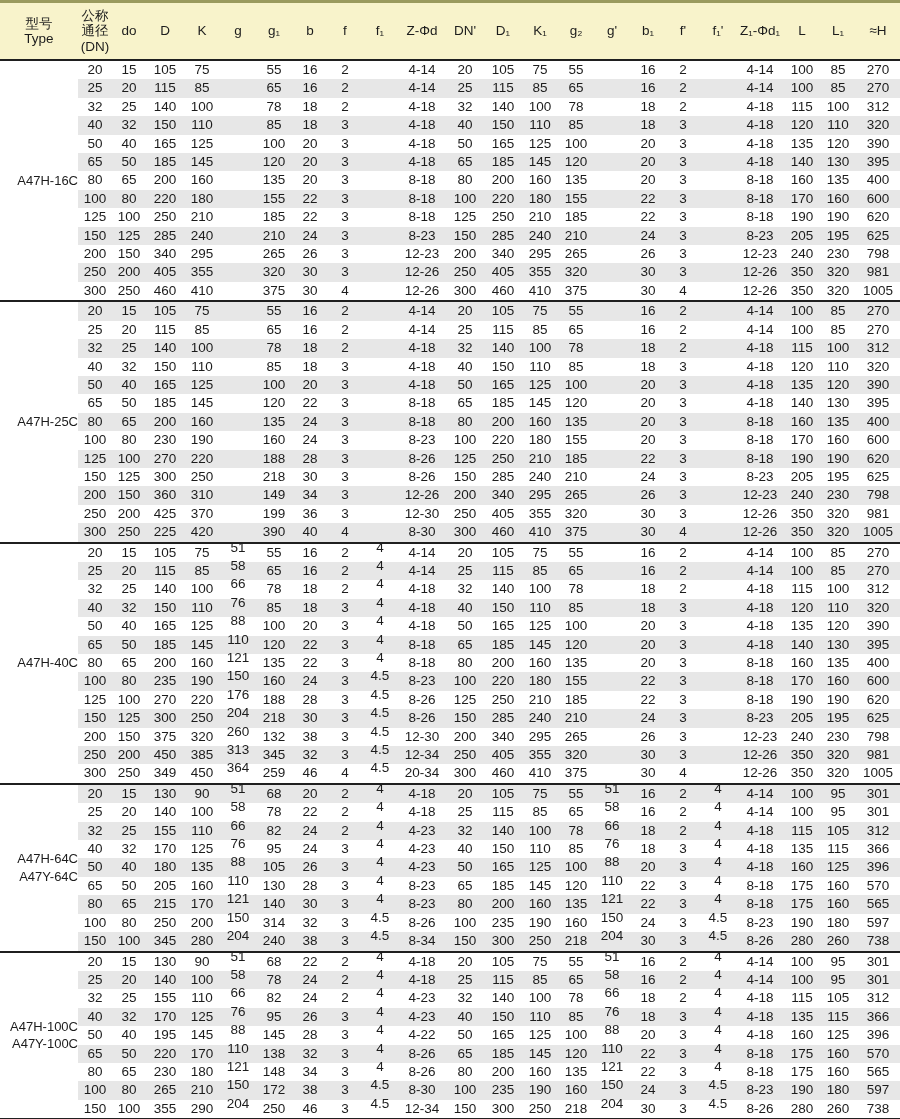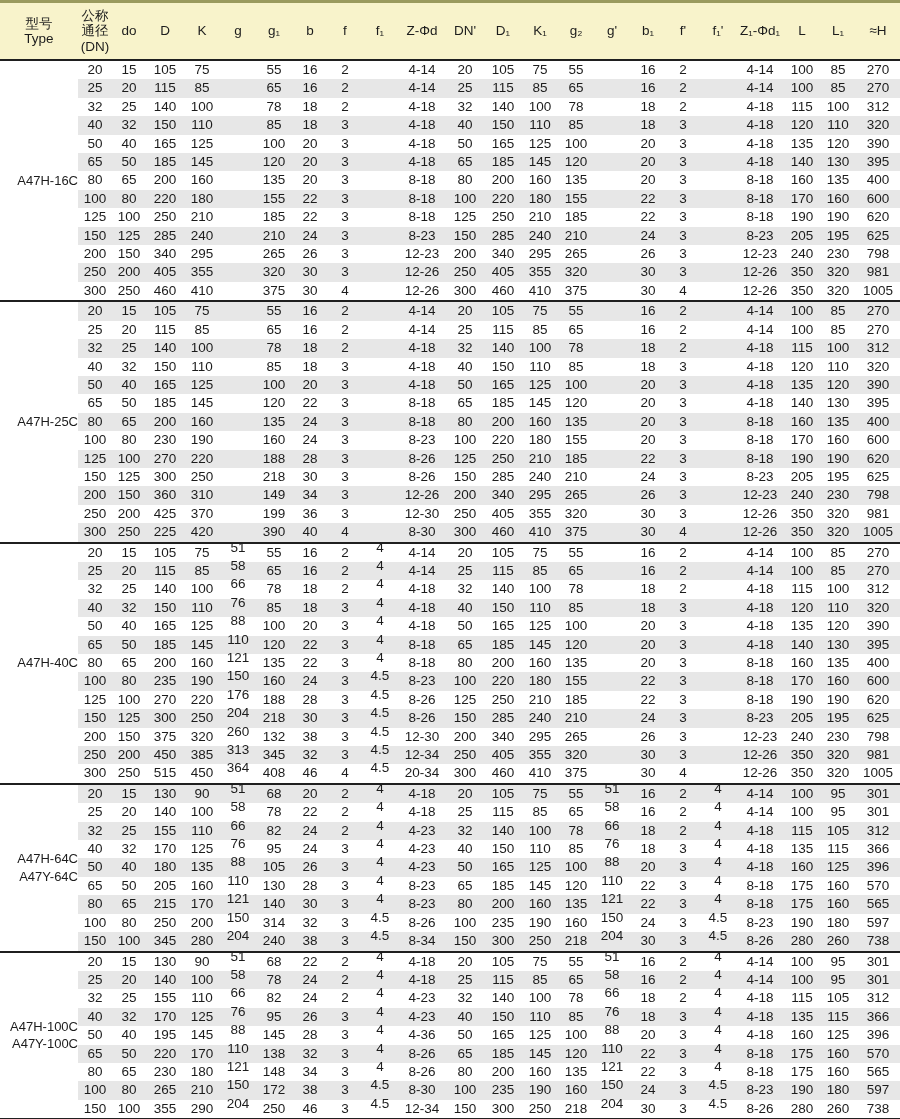--- a/index.html
+++ b/index.html
@@ -1036,24 +1036,24 @@
           <td class="alt">3</td>
           <td class="alt"></td>
           <td class="alt">12-26</td>
           <td class="alt">350</td>
           <td class="alt">320</td>
           <td class="alt">981</td>
         </tr>
         <tr>
           <td>300</td>
           <td>250</td>
-          <td>515</td>
+          <td>349</td>
           <td>450</td>
           <td><span class="raised">364</span></td>
-          <td>408</td>
+          <td>259</td>
           <td>46</td>
           <td>4</td>
           <td><span class="raised">4.5</span></td>
           <td>20-34</td>
           <td>300</td>
           <td>460</td>
           <td>410</td>
           <td>375</td>
           <td></td>
           <td>30</td>
@@ -1387,21 +1387,21 @@
         <tr>
           <td>50</td>
           <td>40</td>
           <td>195</td>
           <td>145</td>
           <td><span class="raised">88</span></td>
           <td>145</td>
           <td>28</td>
           <td>3</td>
           <td><span class="raised">4</span></td>
-          <td>4-36</td>
+          <td>4-22</td>
           <td>50</td>
           <td>165</td>
           <td>125</td>
           <td>100</td>
           <td><span class="raised">88</span></td>
           <td>20</td>
           <td>3</td>
           <td><span class="raised">4</span></td>
           <td>4-18</td>
           <td>160</td>

